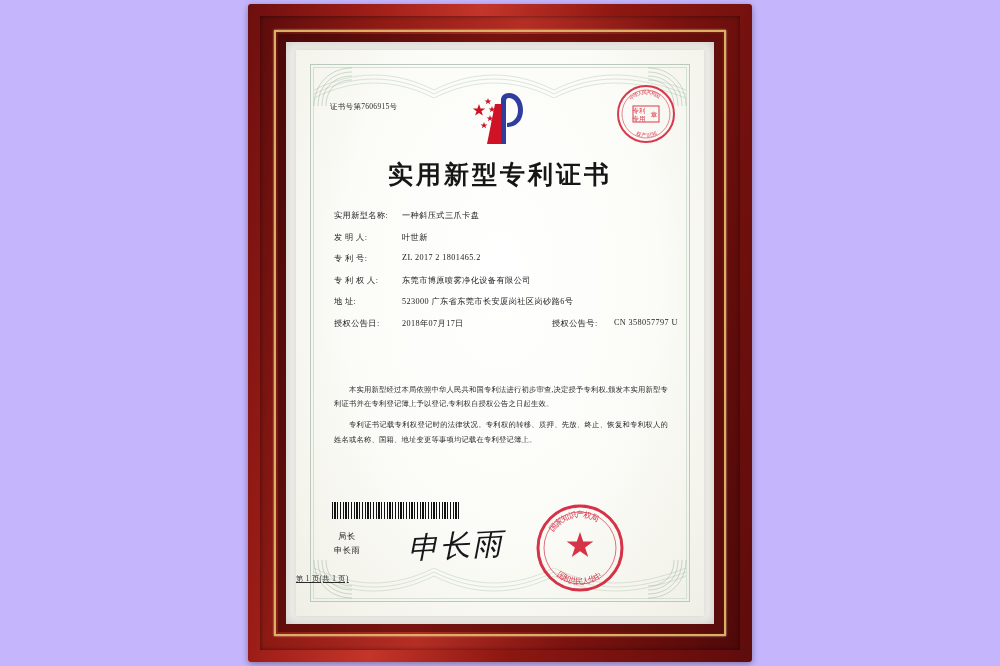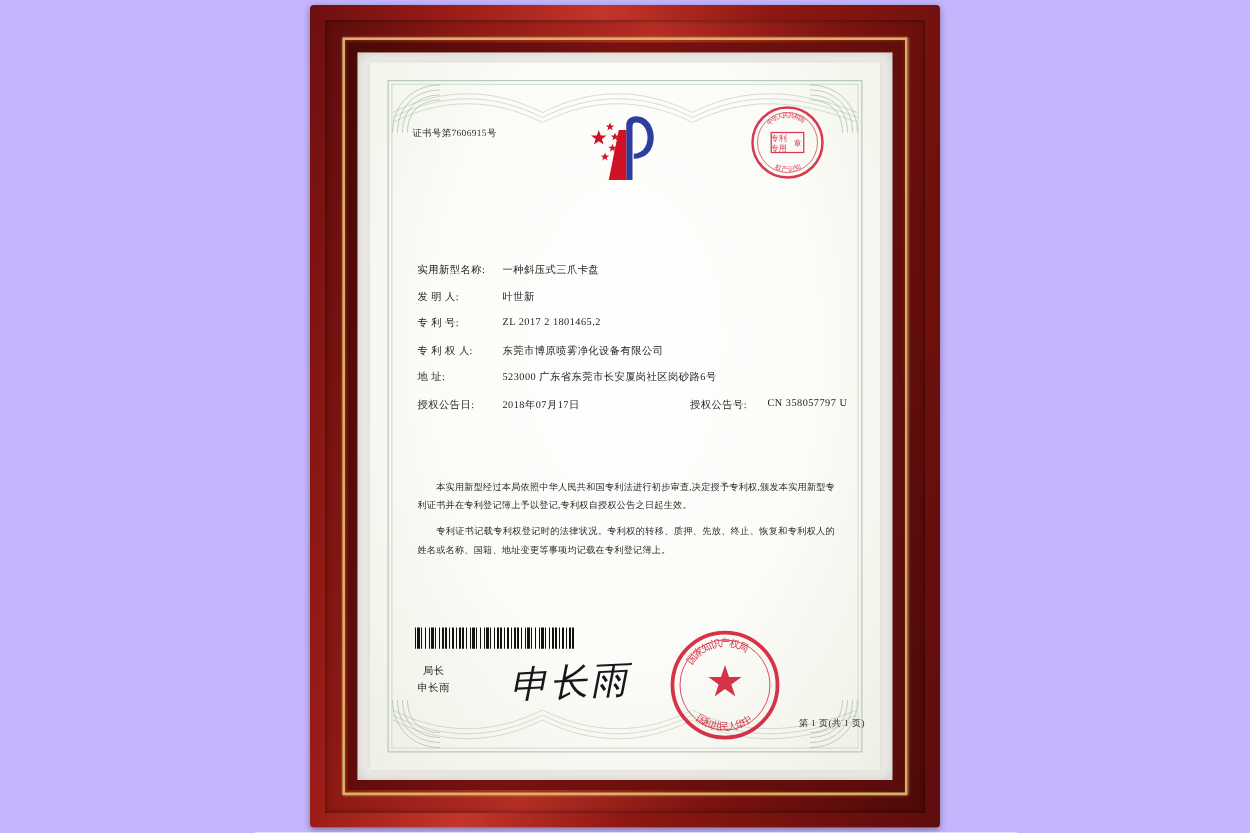--- a/index.html
+++ b/index.html
@@ -136,21 +136,21 @@
     left: 50%;
     top: 40px;
     transform: translateX(-50%);
     width: 86px;
     height: 58px;
   }
   .logo svg { width: 100%; height: 100%; display: block; }
 
   .seal-top {
     position: absolute;
-    right: 43px;
+    right: 27px;
     top: 33px;
     width: 62px;
     height: 62px;
   }
   .seal-top svg { width: 100%; height: 100%; display: block; }
 
   .title {
     position: absolute;
     left: 0; right: 0;
     top: 108px;
@@ -249,26 +249,27 @@
     position: absolute;
     left: 238px;
     top: 452px;
     width: 92px;
     height: 92px;
   }
   .seal-bottom svg { width: 100%; height: 100%; display: block; }
 
   .page-no {
     position: absolute;
-    left: 0; right: 12px;
+    left: 0; right: 0;
     bottom: 32px;
-    text-align: right;
+    text-align: left;
     font-size: 7.2px;
     color: #2b2b2b;
     letter-spacing: 0.4px;
+    text-decoration: underline;
   }
 </style>
 </head>
 <body>
 
 <div id="stage">
 
   <div class="frame-outer">
     <div class="frame-bevel-1"></div>
     <div class="frame-inner-dark"></div>
@@ -380,20 +381,21 @@
           <rect x="18" y="23" width="26" height="16" fill="none" stroke="#d0112b" stroke-width="1"></rect>
           <g fill="#d0112b" font-family="DejaVu Serif, serif" font-size="6.5">
             <text x="24" y="30" text-anchor="middle">专利</text>
             <text x="24" y="37.5" text-anchor="middle">专用</text>
             <text x="39" y="34" text-anchor="middle">章</text>
           </g>
         </g>
       </svg>
     </div>
 
+    <div class="title">实用新型专利证书</div>
 
     <div class="fields">
 
       <div class="field-row">
         <span class="field-label">实用新型名称:</span>
         <span class="field-value">一种斜压式三爪卡盘</span>
       </div>
 
       <div class="field-row">
         <span class="field-label">发 明 人:</span>

